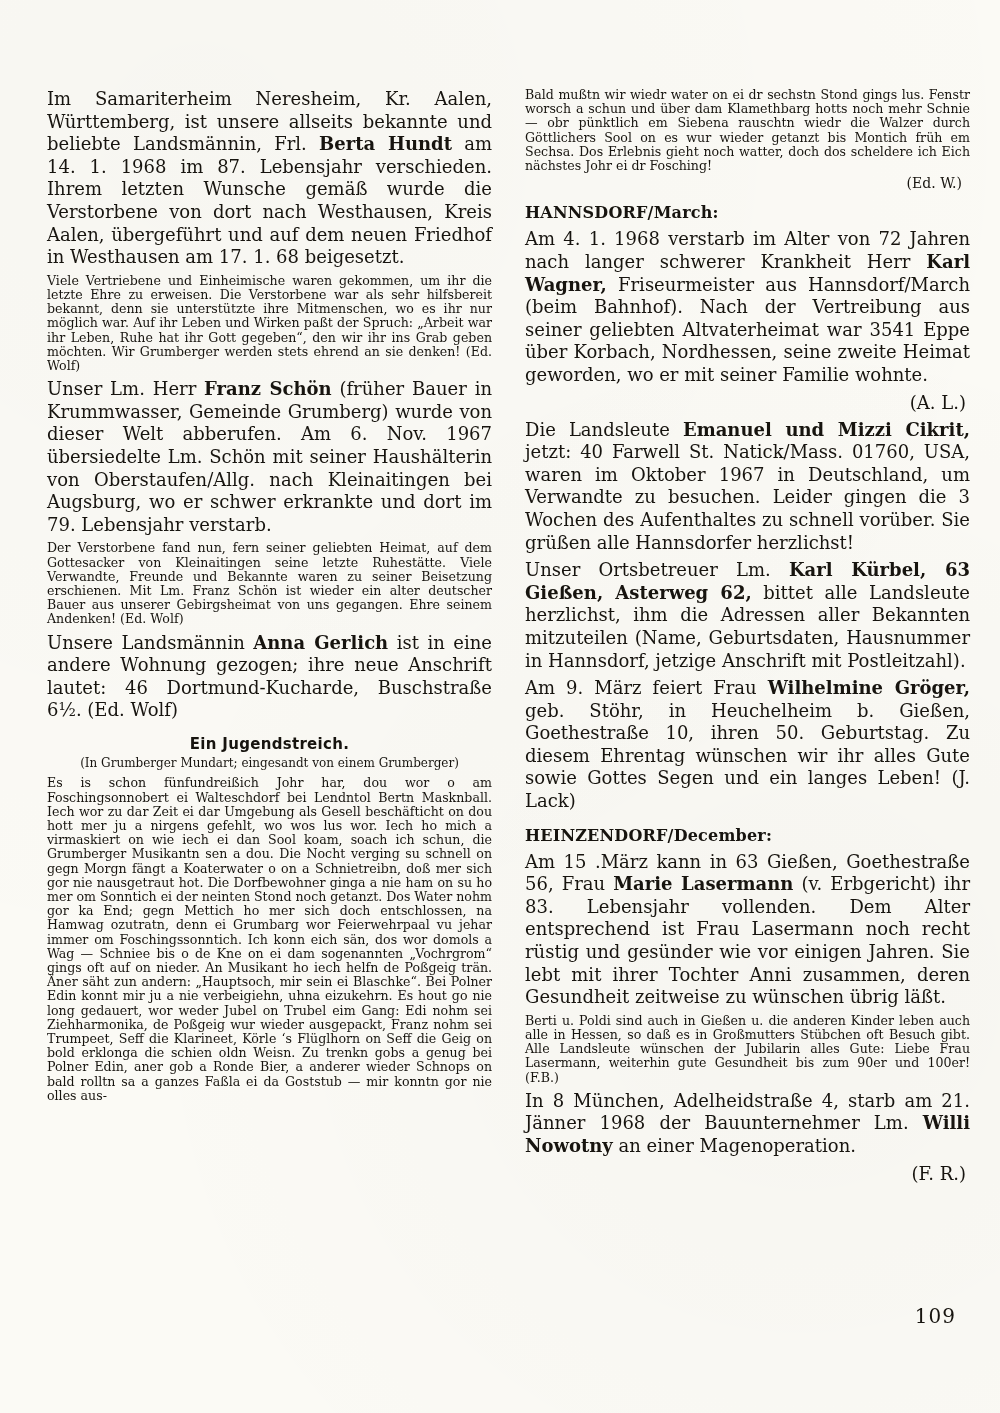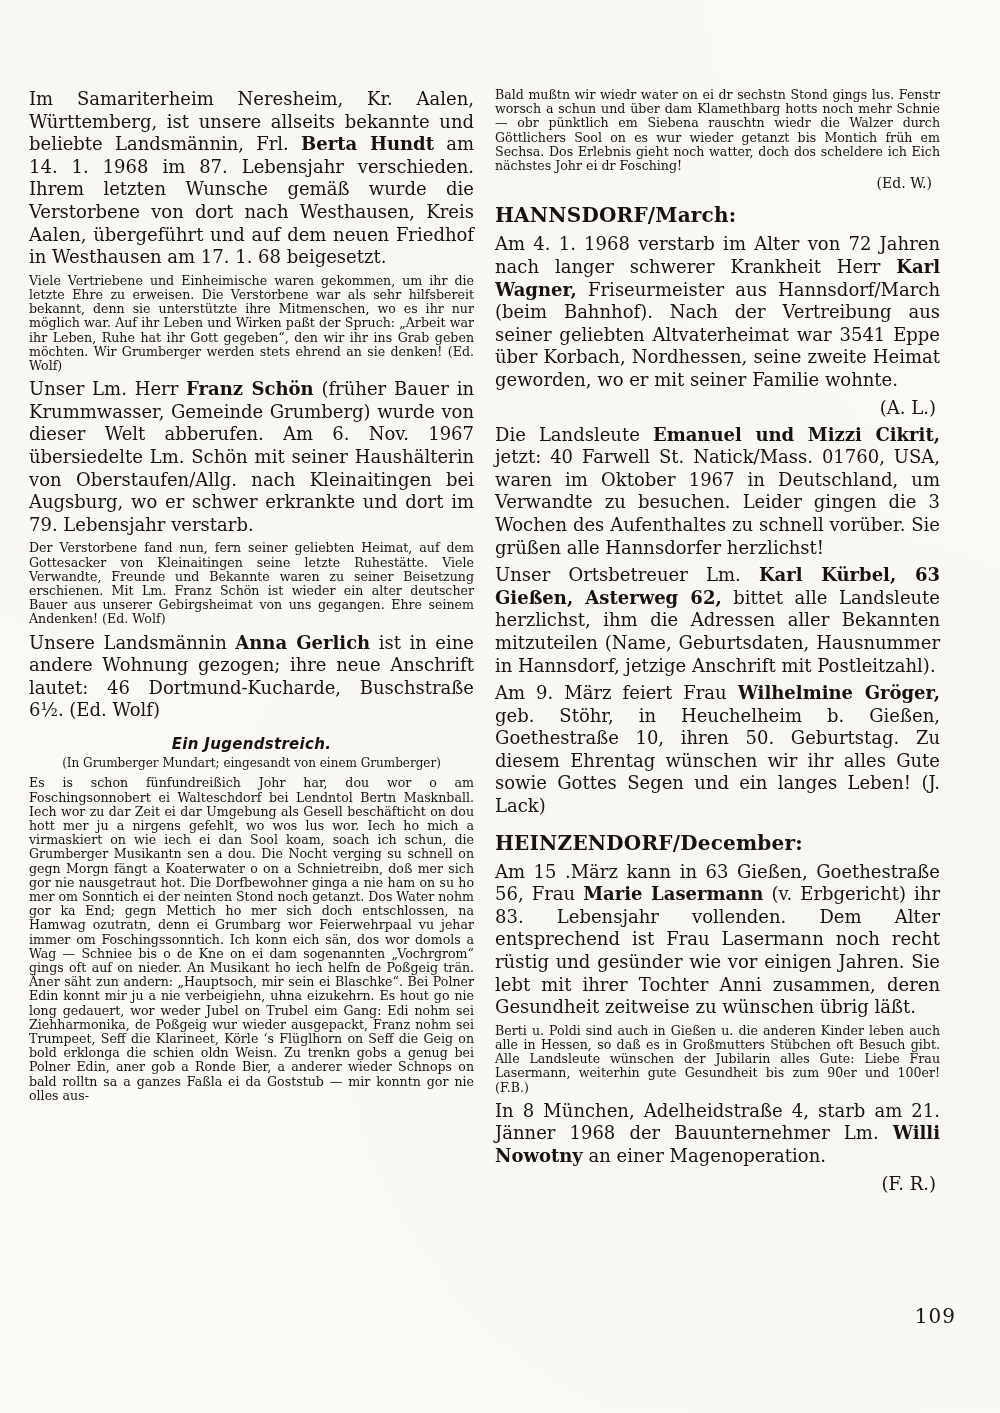--- a/index.html
+++ b/index.html
@@ -15,23 +15,22 @@
     position: relative;
     width: 1000px; height: 1413px;
     overflow: hidden;
     background:
       radial-gradient(circle at 20% 10%, rgba(0,0,0,0.015), transparent 60%),
       radial-gradient(circle at 80% 70%, rgba(0,0,0,0.02), transparent 55%),
       #fbfaf5;
   }
   .cols {
     display: flex;
-    gap: 21px;
+    gap: 33px;
     padding: 88px 60px 0 47px;
-    justify-content: flex-end;
   }
   .col { width: 445px; flex: 0 0 445px; }
 
   p { margin: 0; }
   .lg {
     font-size: 18px;
     line-height: 22.6px;
     text-align: justify;
     margin-bottom: 5px;
   }
@@ -43,31 +42,30 @@
   }
   .b { font-weight: bold; }
 
   .story-title {
     font-family: "DejaVu Sans", "Liberation Sans", sans-serif;
     font-weight: bold;
     font-size: 15px;
     text-align: center;
     margin: 13px 0 3px 0;
     letter-spacing: 0.3px;
-    font-style: italic;
   }
   .story-subtitle {
     font-size: 12px;
     line-height: 15.5px;
     text-align: center;
     margin: 0 30px 5px 30px;
   }
 
   .sec-h {
-    font-size: 20px;
+    font-size: 16px;
     font-weight: bold;
     margin: 13px 0 6px 0;
     letter-spacing: 0.2px;
     text-align: left;
   }
 
   .sig-lg {
     font-size: 18px;
     line-height: 22px;
     text-align: right;

